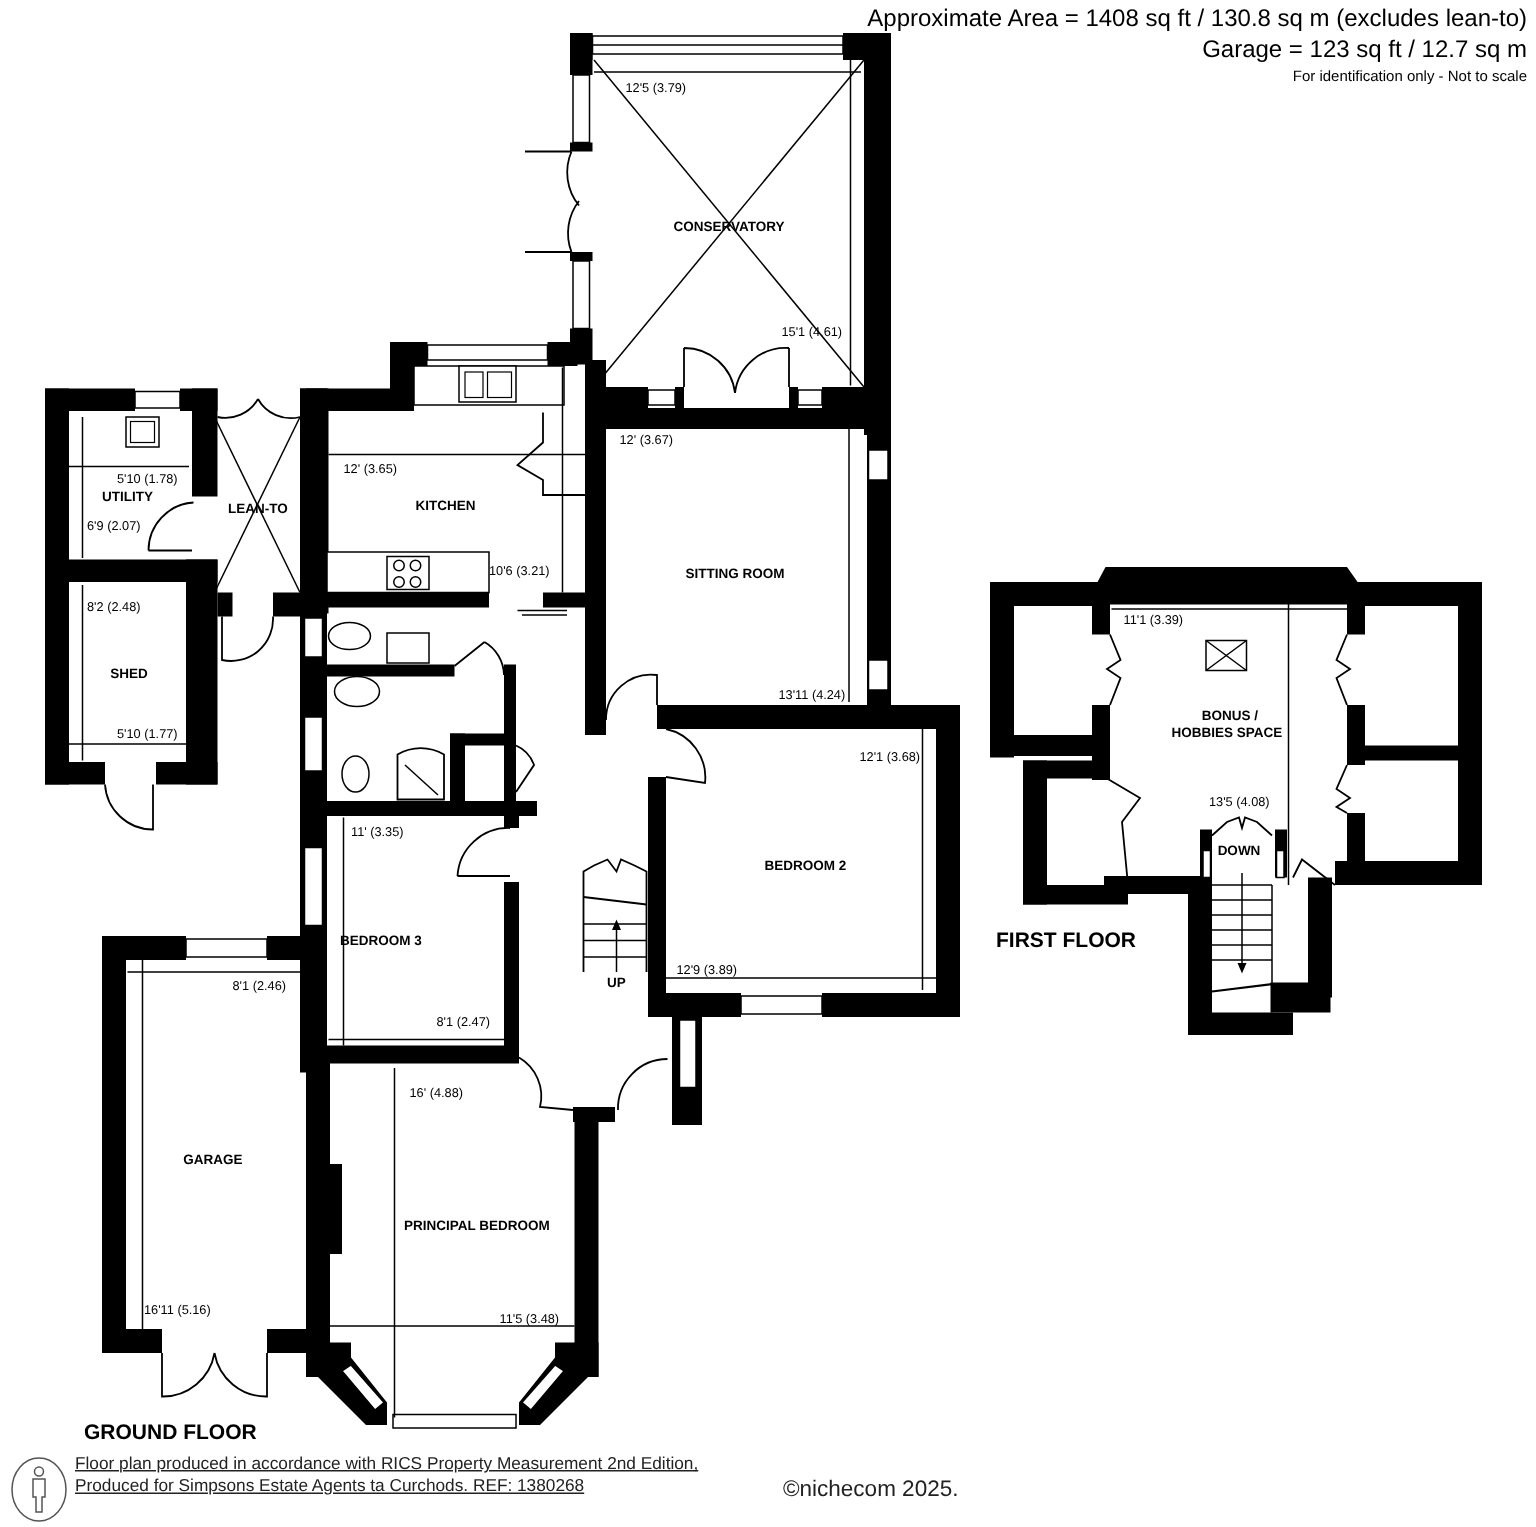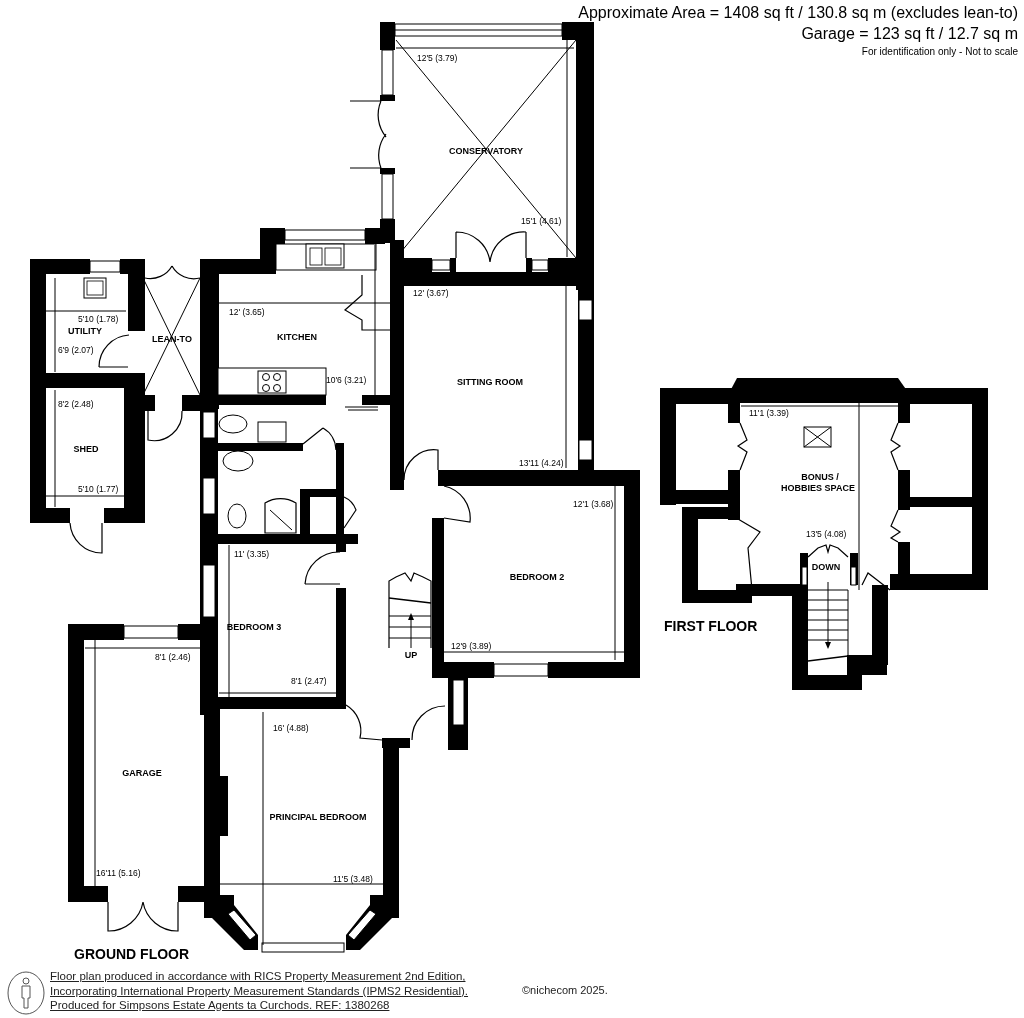--- a/index.html
+++ b/index.html
@@ -10,21 +10,21 @@
   svg.plan { position: absolute; left: 0; top: 0; }
   .wall { fill: #000; }
   .thin { stroke: #000; stroke-width: 1.2; fill: none; }
   .dim { stroke: #000; stroke-width: 1; fill: none; }
   .win { fill: #fff; stroke: #000; stroke-width: 1; }
   .room-label { font-family: "Liberation Sans", sans-serif; font-size: 9px; font-weight: bold; text-anchor: middle; }
   .dim-label { font-family: "Liberation Sans", sans-serif; font-size: 8.5px; }
   .floor-label { position: absolute; font-size: 14px; font-weight: bold; }
   .footer { position: absolute; left: 50px; top: 969px; font-size: 11.5px; line-height: 14.5px; color: #222; text-decoration: underline; }
   .footer-icon { position: absolute; left: 6px; top: 970px; }
-  .brand { position: absolute; left: 522px; top: 984px; font-size: 11px; color: #222; }
+  .brand { position: absolute; left: 522px; top: 984px; font-size: 15px; color: #222; }
 </style>
 </head>
 <body>
 
 <div class="area-block">
   <div class="area-line">Approximate Area = 1408 sq ft / 130.8 sq m (excludes lean-to)</div>
   <div class="area-line">Garage = 123 sq ft / 12.7 sq m</div>
   <div class="area-note">For identification only - Not to scale</div>
 </div>
 
@@ -299,26 +299,25 @@
   <text class="room-label" x="826" y="570">DOWN</text>
 
   <line class="dim" x1="741" y1="406" x2="898" y2="406"></line>
   <line class="dim" x1="859" y1="396" x2="859" y2="590"></line>
   <text class="room-label" x="820" y="480">BONUS /</text>
   <text class="room-label" x="818" y="491">HOBBIES SPACE</text>
   <text class="dim-label" x="749" y="416">11'1 (3.39)</text>
   <text class="dim-label" x="806" y="537">13'5 (4.08)</text>
 </svg>
 
-<div class="floor-label" style="left:74px; top:946px;">GROUND FLOOR</div>
+<div class="floor-label" style="left:56px; top:946px;">GROUND FLOOR</div>
 <div class="floor-label" style="left:644px; top:618px;margin-left:20px;">FIRST FLOOR</div>
 
 <svg class="footer-icon" width="40" height="46" viewBox="0 0 40 46">
   <ellipse cx="20" cy="23" rx="18" ry="21" fill="none" stroke="#555" stroke-width="1"></ellipse>
   <circle cx="20" cy="11" r="3" fill="none" stroke="#555" stroke-width="1"></circle>
   <path d="M16 16 L24 16 L24 28 L22 28 L22 38 L18 38 L18 28 L16 28 Z" fill="none" stroke="#555" stroke-width="1"></path>
 </svg>
 <div class="footer">
   <div>Floor plan produced in accordance with RICS Property Measurement 2nd Edition,</div>
-  <div>Incorporating International Property Measurement Standards (IPMS2 Residential).</div>
   <div>Produced for Simpsons Estate Agents ta Curchods.   REF: 1380268</div>
 </div>
 <div class="brand">©nichecom 2025.</div>
 
 </body></html>

